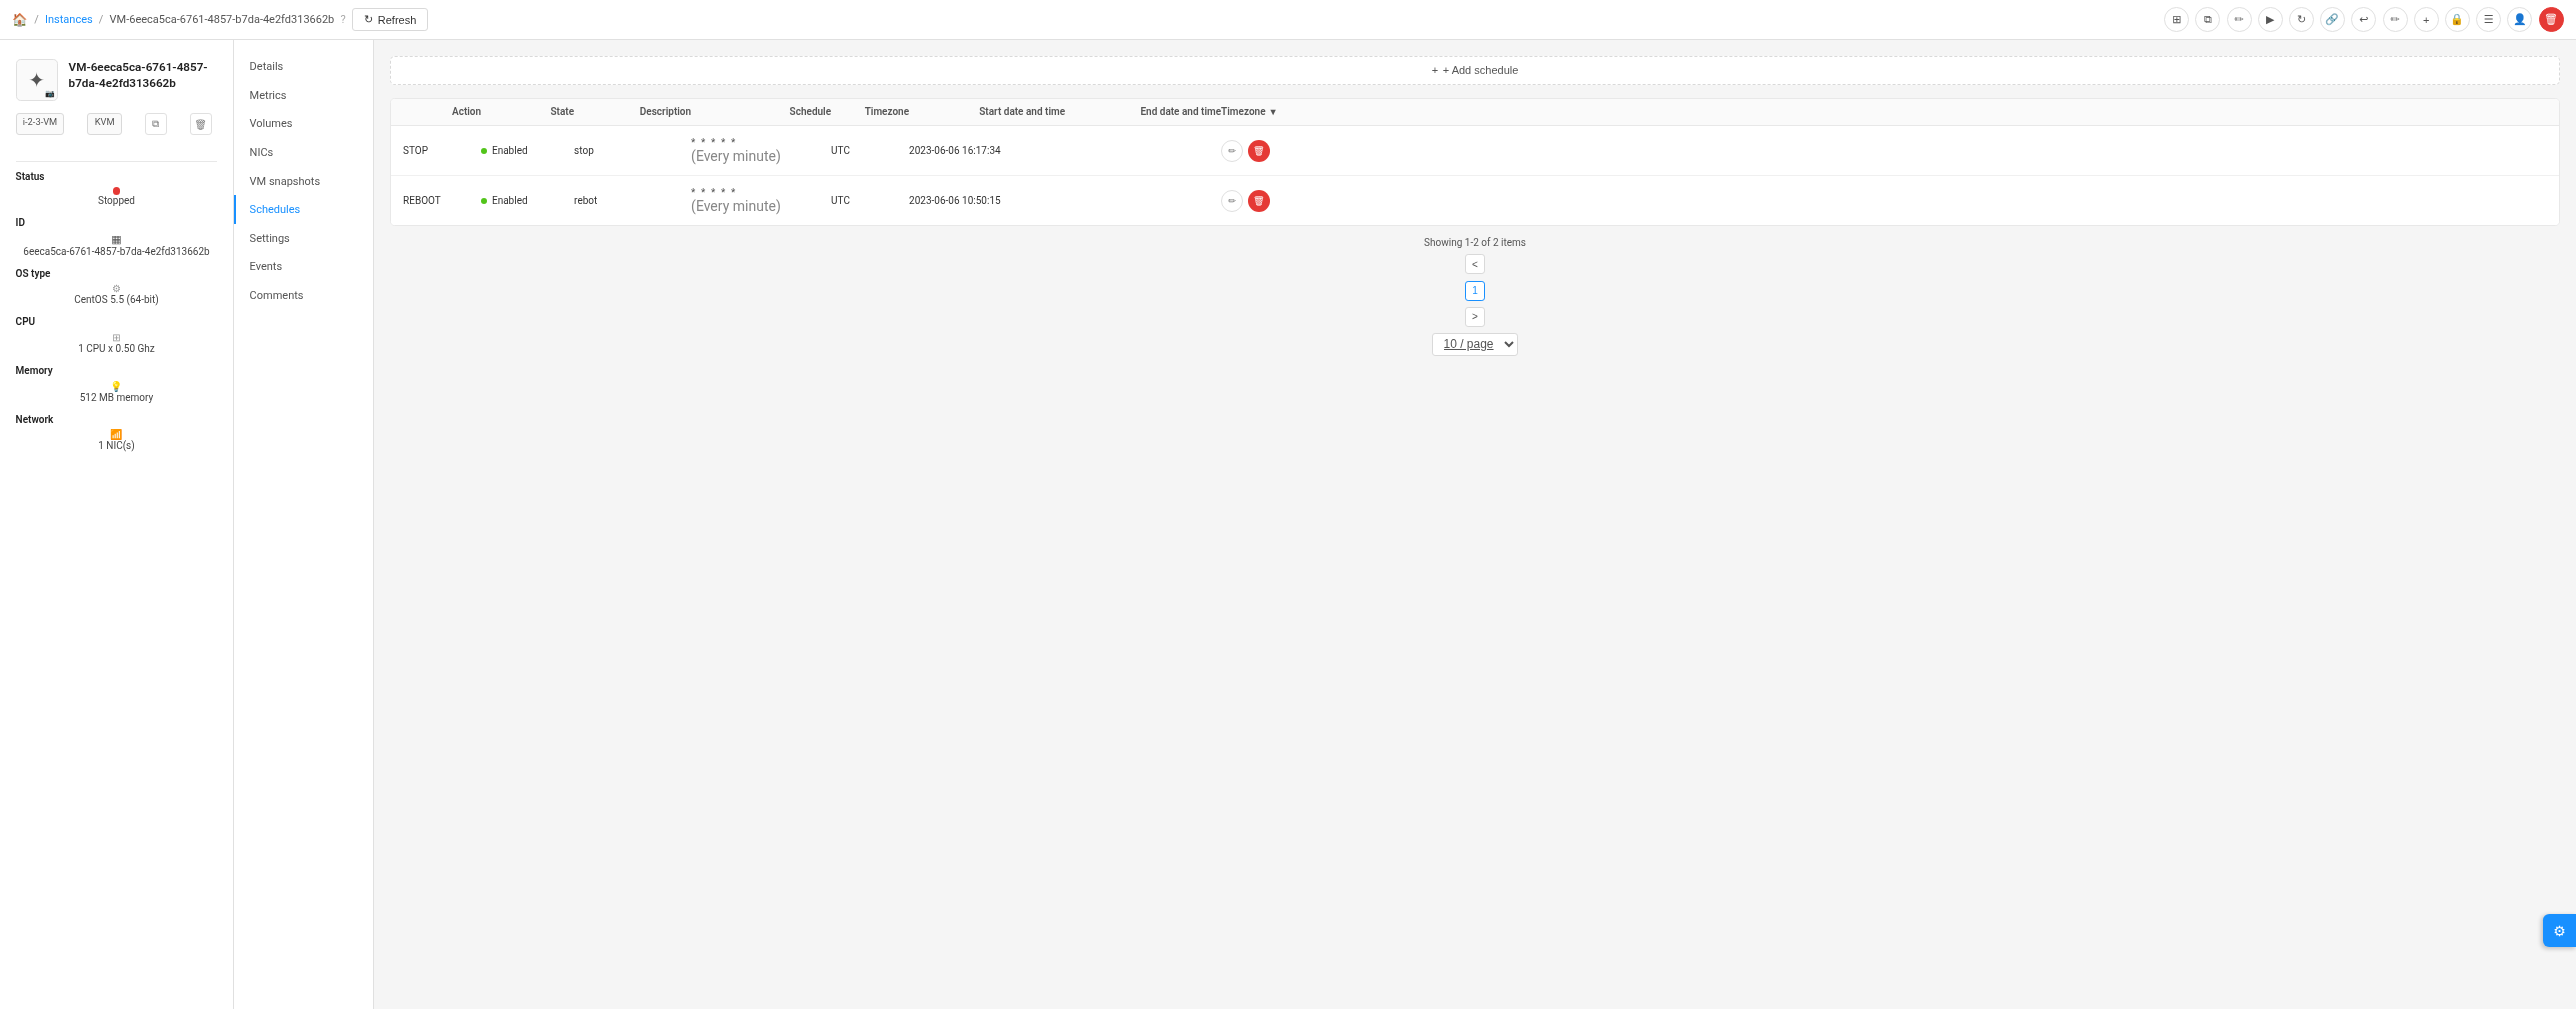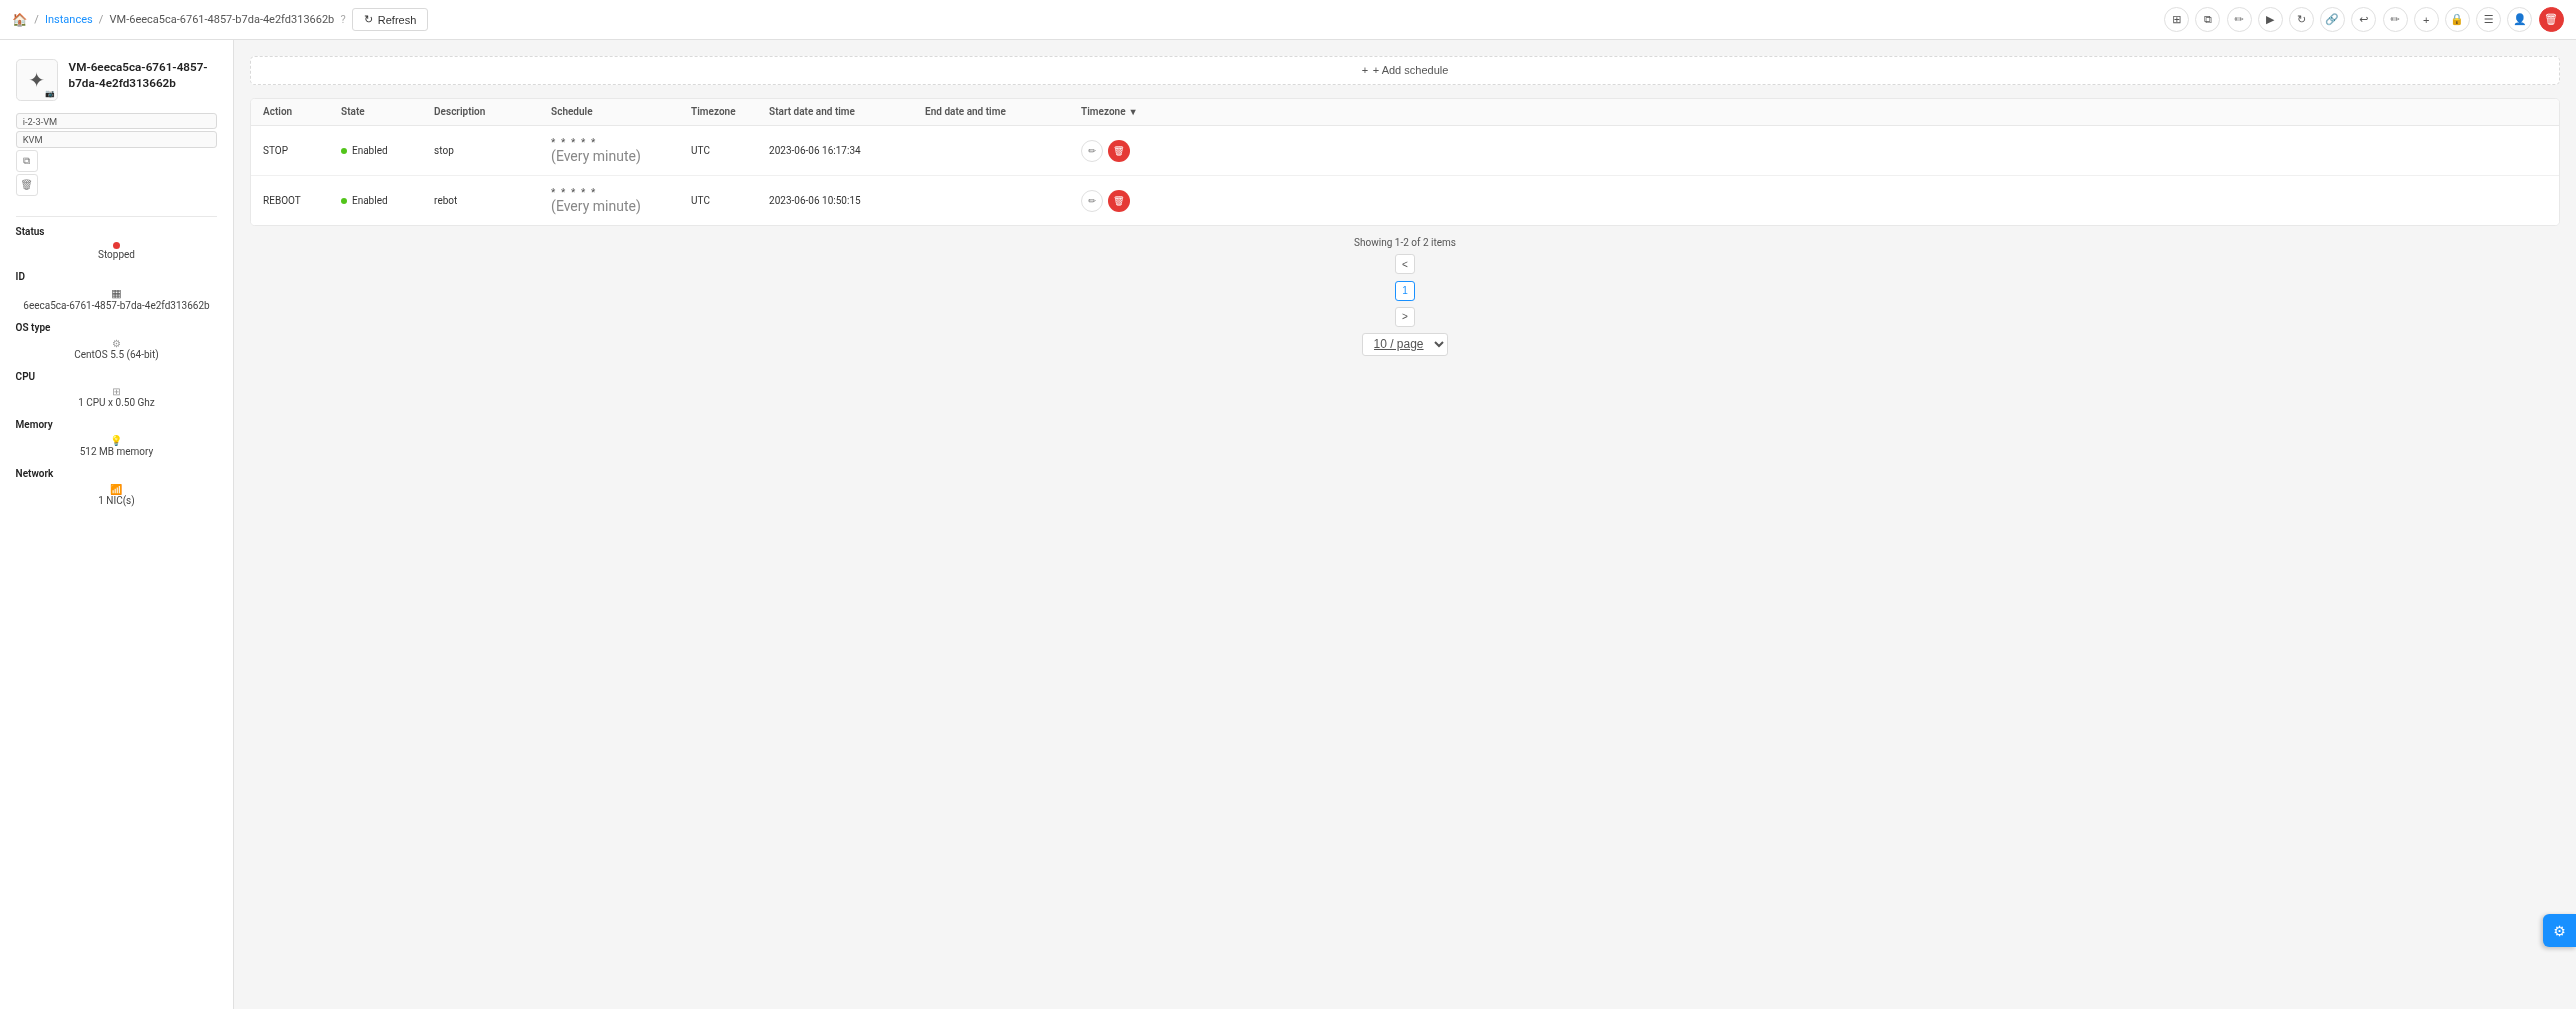--- a/index.html
+++ b/index.html
@@ -43,21 +43,21 @@
     .vm-header { display: flex; align-items: flex-start; gap: 11px; margin-bottom: 12.5px; }
     .vm-logo {
       width: 42px; height: 42px; border: 0.8px solid #e0e0e0; border-radius: 4.7px;
       display: flex; align-items: center; justify-content: center; flex-shrink: 0;
       position: relative; font-size: 20px; color: #555; background: #fafafa;
     }
     .camera-badge {
       position: absolute; bottom: 1.6px; right: 1.6px; font-size: 7.8px; color: #999;
     }
     .vm-title { font-size: 11.7px; font-weight: 600; color: #222; line-height: 1.4; }
-    .vm-tags { display: flex; gap: 2px; margin-bottom: 20px; flex-wrap: wrap; flex-direction: column; }
+    .vm-tags { display: flex; gap: 23px; margin-bottom: 26px; flex-wrap: wrap; }
     .tag {
       border: 0.8px solid #d9d9d9; border-radius: 3.1px; padding: 1.6px 6.2px;
       font-size: 9.3px; color: #555; background: #fafafa;
     }
     .icon-btn {
       width: 22px; height: 22px; border: 0.8px solid #e0e0e0; border-radius: 3.1px;
       background: #fff; cursor: pointer; display: flex; align-items: center; justify-content: center;
       font-size: 10px; color: #777;
     }
     .divider { border: none; border-top: 0.8px solid #e8e8e8; margin: 9.3px 0; }
@@ -91,21 +91,21 @@
       border: 0.8px dashed #d9d9d9; border-radius: 4.7px; background: #fff;
       padding: 7.8px 12.5px; cursor: pointer; margin-bottom: 12.5px;
       color: #555; font-size: 11px; width: 100%; justify-content: center;
     }
 
     .schedule-table { background: #fff; border-radius: 4.7px; overflow: hidden; border: 0.8px solid #e8e8e8; }
     .table-header {
       display: grid;
       grid-template-columns: 78px 93px 117px 140px 78px 156px 156px 78px;
       background: #fafafa; border-bottom: 0.8px solid #e8e8e8;
-      padding: 7.8px 12.5px; font-weight: 600; font-size: 10px; color: #555;
+      padding: 7.8px 12.5px; font-weight: 600; font-size: 10px; color: #555; text-align: right;
     }
     .table-row {
       display: grid;
       grid-template-columns: 78px 93px 117px 140px 78px 156px 156px 78px;
       padding: 11px 12.5px; border-bottom: 0.8px solid #f0f0f0;
       align-items: center; font-size: 10px; background: #fff;
     }
     .table-row:last-child { border-bottom: none; }
     .status-dot { width: 6.2px; height: 6.2px; border-radius: 50%; background: #52c41a; display: inline-block; margin-right: 4.7px; }
     .cell-state { display: flex; align-items: center; }
@@ -245,20 +245,31 @@
 
     <div class="info-section">
       <div class="info-label">Network</div>
       <div class="info-row">
         <span class="info-icon">📶</span>
         <span>1 NIC(s)</span>
       </div>
     </div>
   </div>
 
+  <div class="middle-nav">
+    <div class="nav-item">Details</div>
+    <div class="nav-item">Metrics</div>
+    <div class="nav-item">Volumes</div>
+    <div class="nav-item">NICs</div>
+    <div class="nav-item">VM snapshots</div>
+    <div class="nav-item active">Schedules</div>
+    <div class="nav-item">Settings</div>
+    <div class="nav-item">Events</div>
+    <div class="nav-item">Comments</div>
+  </div>
 
   <div class="right-content">
 
     <button class="add-schedule-btn">
       <span>+</span>
       <span>+ Add schedule</span>
     </button>
 
     <div class="schedule-table">
       <div class="table-header">

